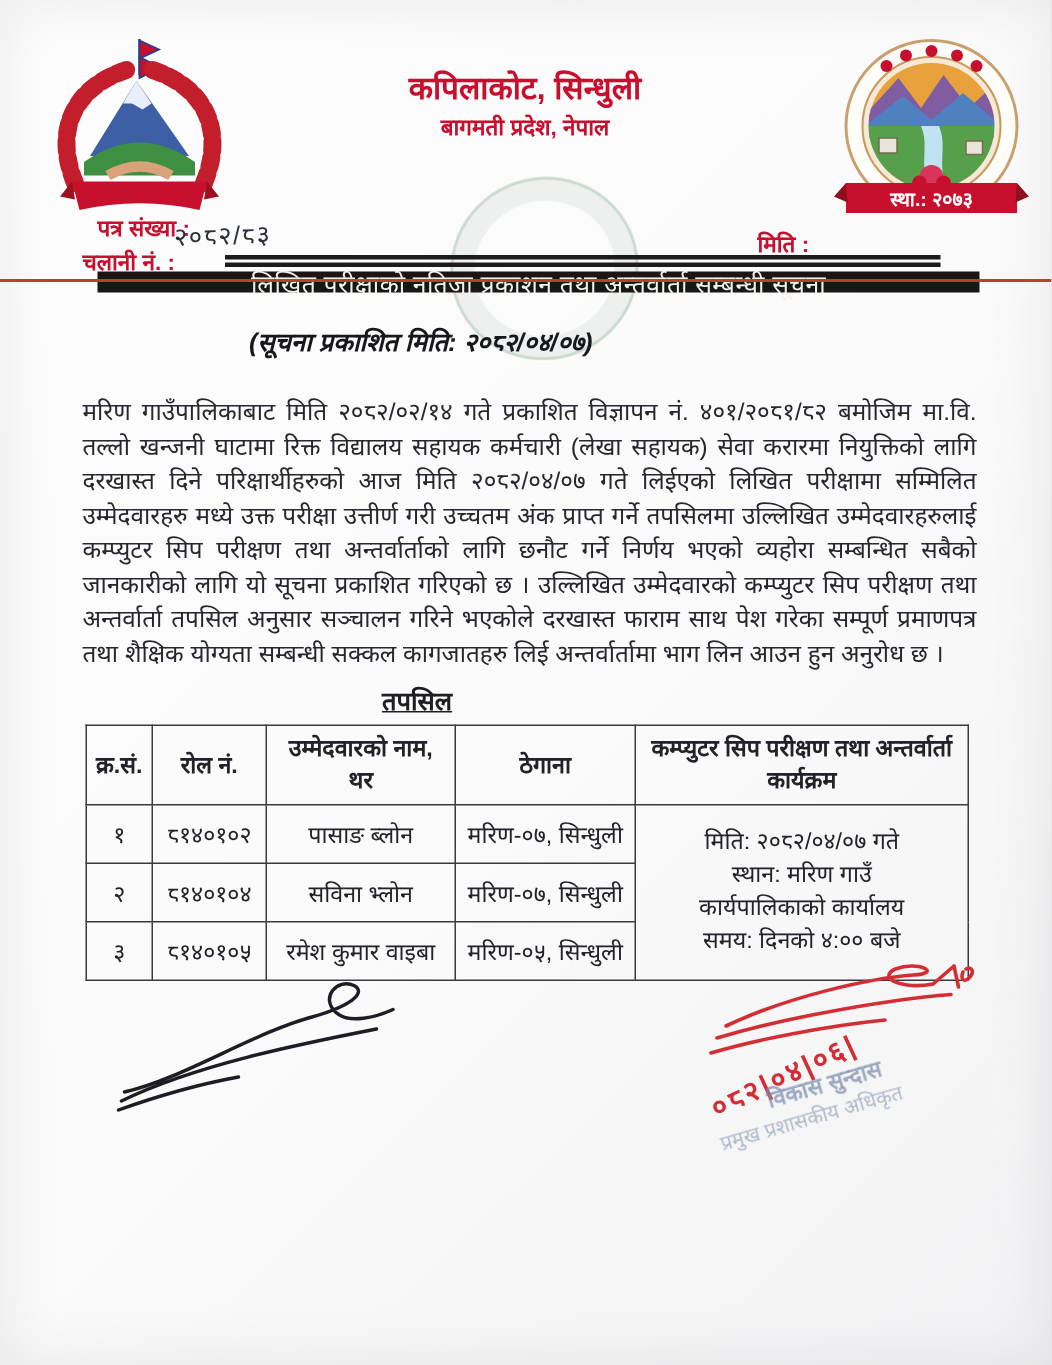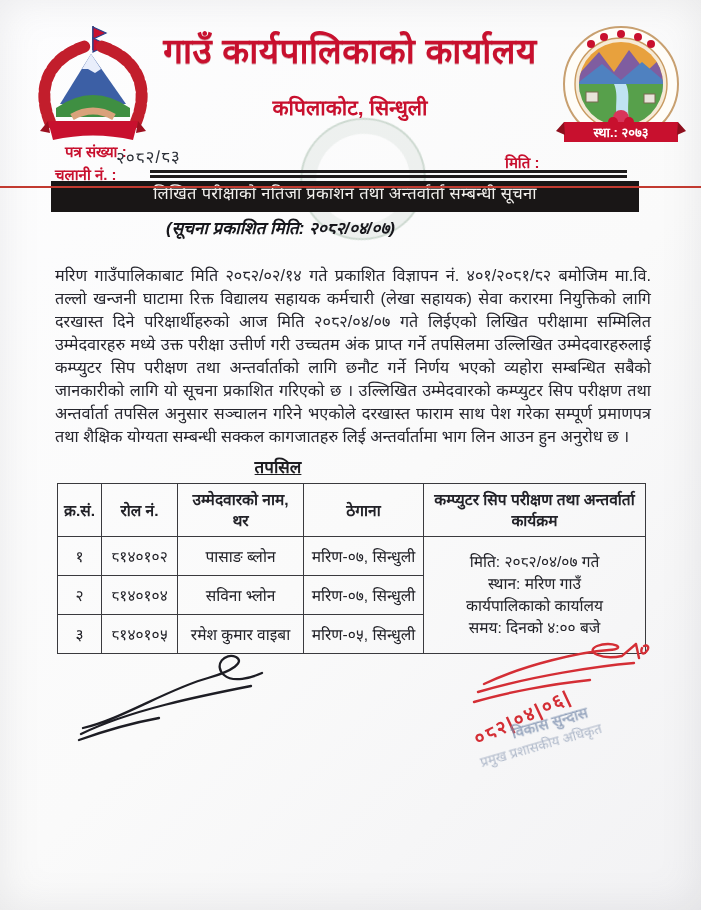--- a/index.html
+++ b/index.html
@@ -28,22 +28,22 @@
   .dispatch-label{left:55px;top:164px;}
   .date-label{left:505px;top:152px;}
   .dline{position:absolute;left:150px;width:477px;height:2.6px;background:#1d1b1b;z-index:5;}
   .dline1{top:170px;} .dline2{top:175px;}
   .redline{position:absolute;left:0;top:186px;width:701px;height:2px;background:#c23a30;z-index:7;}
   
   .faint-stamp{position:absolute;left:300px;top:118px;width:122px;height:118px;z-index:1;
     border:2px solid rgba(100,140,110,.30);border-radius:50%;
     box-shadow:inset 0 0 0 14px rgba(120,150,130,.10);filter:blur(.4px);transform:rotate(-18deg);}
   
-  .notice-bar{position:absolute;left:51px;top:181px;width:588px;height:31px;background:#191616;
-    z-index:6;display:flex;justify-content:center;}
+  .notice-bar{position:absolute;left:65px;top:181px;width:588px;height:14px;background:#191616;
+    z-index:6;display:flex;align-items:center;justify-content:center;}
   .notice-bar span{color:#f3f1ee;font-size:16.5px;letter-spacing:.3px;}
   .pub-date{position:absolute;left:0;top:216px;width:561px;text-align:center;
     font-size:17px;font-weight:bold;font-style:italic;color:#17171c;z-index:4;}
   
   .body-par{position:absolute;left:55px;top:248px;width:596px;font-size:16.2px;line-height:23px;
     text-align:justify;color:#26262e;}
   
   .tbl-title{position:absolute;left:0;top:455px;width:556px;text-align:center;
     font-size:17px;font-weight:bold;text-decoration:underline;color:#1d1d22;}
   table.main{position:absolute;left:57px;top:483px;width:588px;border-collapse:collapse;
@@ -110,22 +110,22 @@
         <circle cx="59" cy="100" r="5" fill="#c8102e"></circle>
         <circle cx="75" cy="100" r="5" fill="#c8102e"></circle>
       </g>
       <path d="M10 100 L124 100 L124 120 L10 120 Z" fill="#c8102e"></path>
       <path d="M10 100 l-8 9 9 4 z M124 100 l8 9 -9 4 z" fill="#8e0f1e"></path>
       <text x="67" y="115" text-anchor="middle" font-size="13" font-weight="bold" fill="#fff">स्था.: २०७३</text>
     </svg>
   </div>
 
   <div class="head-text">
-    <div class="h-office">गाउँ कार्यपालिकाको कार्यालय</div>
     <div class="h-place">कपिलाकोट, सिन्धुली</div>
+    <div class="h-prov">बागमती प्रदेश, नेपाल</div>
   </div>
 
   <div class="meta-label letter-no-label">पत्र संख्या :</div>
   <div class="letter-no-value">२०८२/८३</div>
   <div class="meta-label dispatch-label">चलानी नं. :</div>
   <div class="meta-label date-label">मिति :</div>
   <div class="dline dline1"></div>
   <div class="dline dline2"></div>
   <div class="redline"></div>
   <div class="faint-stamp"></div>

